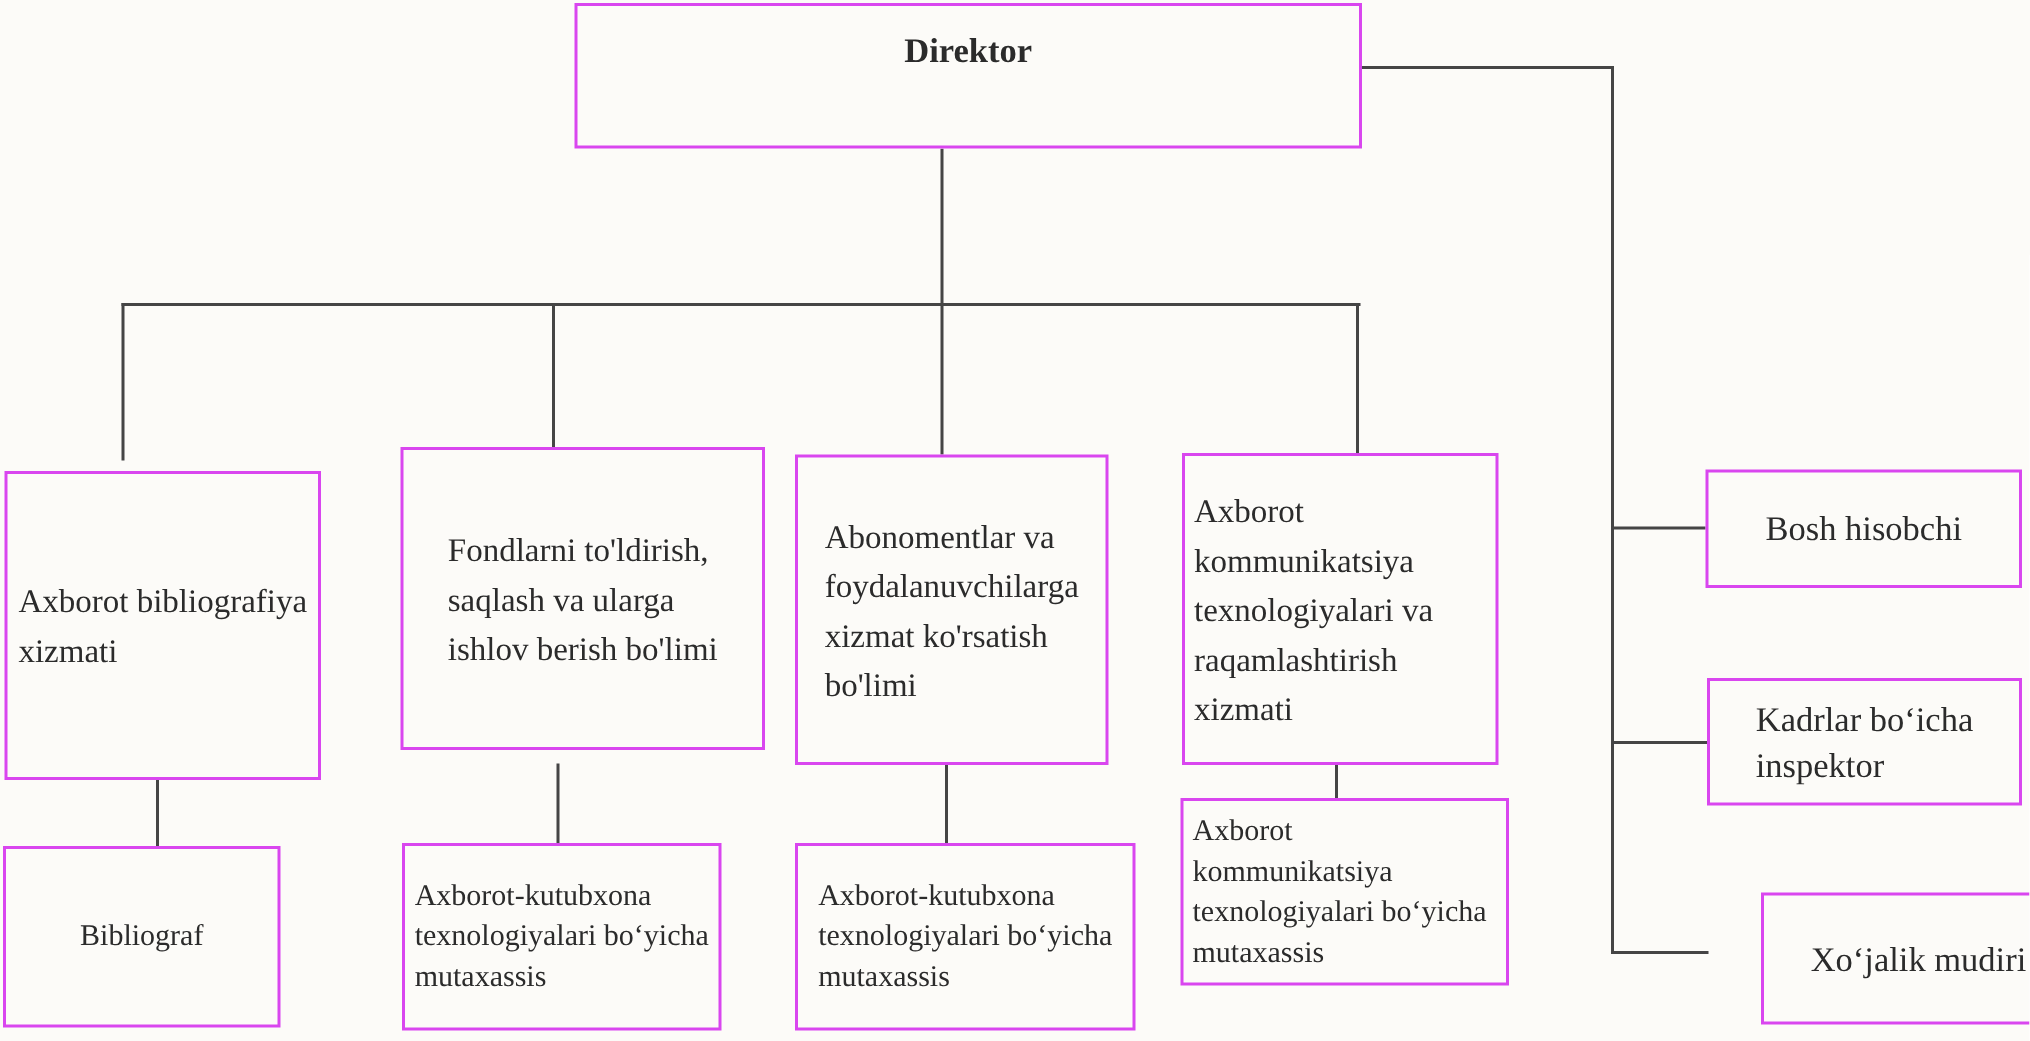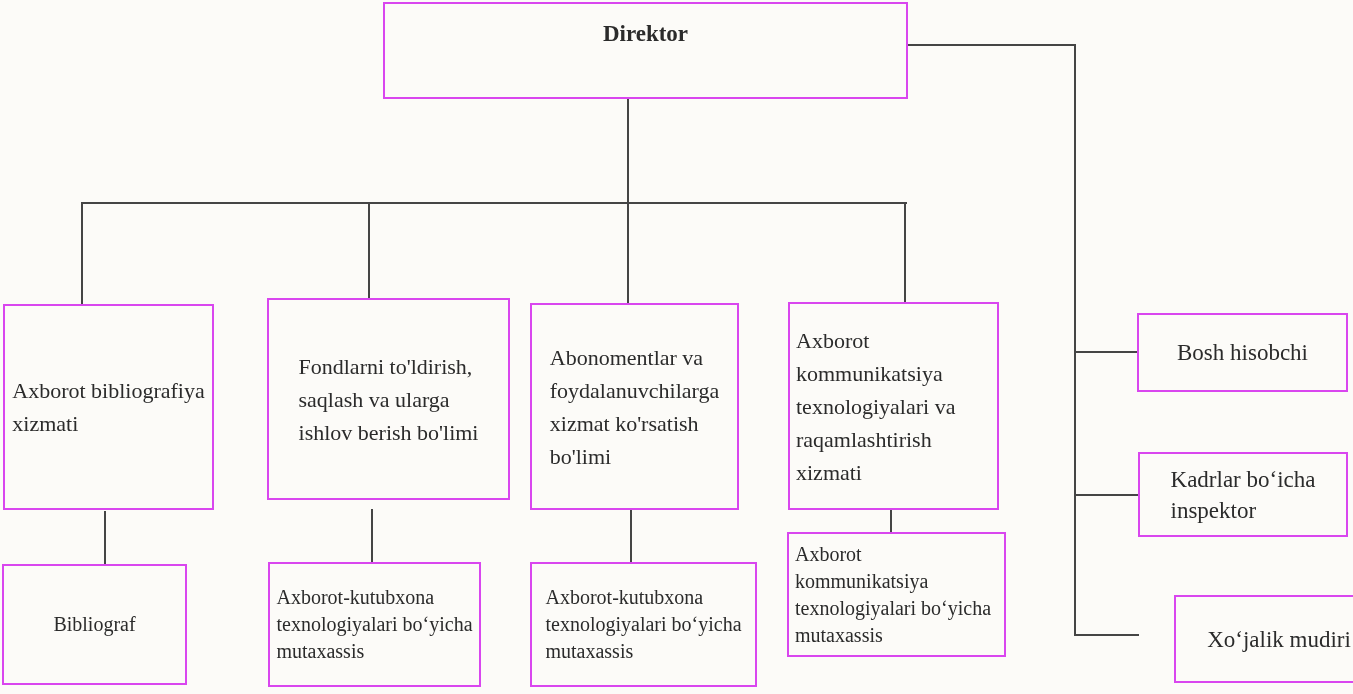--- a/index.html
+++ b/index.html
@@ -21,21 +21,21 @@
   .label{
     white-space:pre-line;
     color:#2b2b2b;
     font-size:22px;line-height:33px;
     padding:0 6px;
   }
   
   .b-direktor{left:383px;top:2px;width:525px;height:97px;align-items:flex-start;border-width:2px;}
   .b-direktor .label{font-weight:bold;font-size:23px;line-height:28px;padding-top:16px;}
   
-  .b-m1{left:3px;  top:304px;width:211px;height:206px;}
+  .b-m1{left:3px;  top:314px;width:211px;height:206px;}
   .b-m2{left:267px;top:298px;width:243px;height:202px;}
   .b-m3{left:530px;top:303px;width:209px;height:207px;}
   .b-m4{left:788px;top:302px;width:211px;height:208px;}
   
   .b-b1{left:2px;  top:564px;width:185px;height:121px;}
   .b-b2{left:268px;top:562px;width:213px;height:125px;}
   .b-b3{left:530px;top:562px;width:227px;height:125px;}
   .b-b4{left:787px;top:532px;width:219px;height:125px;}
   .b-b1 .label,.b-b2 .label,.b-b3 .label,.b-b4 .label{font-size:20px;line-height:27px;}
   

